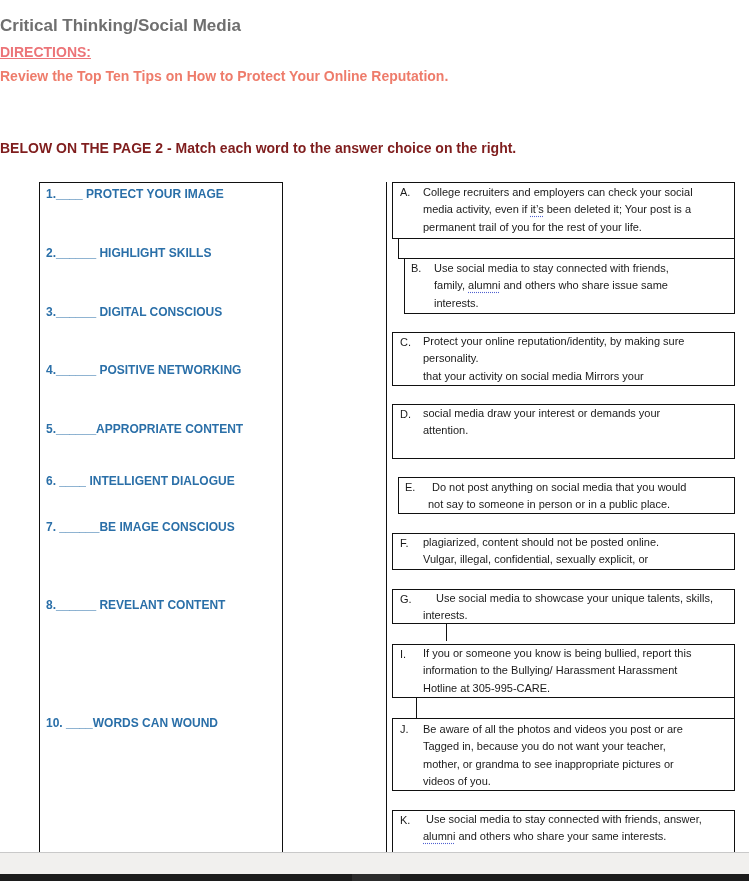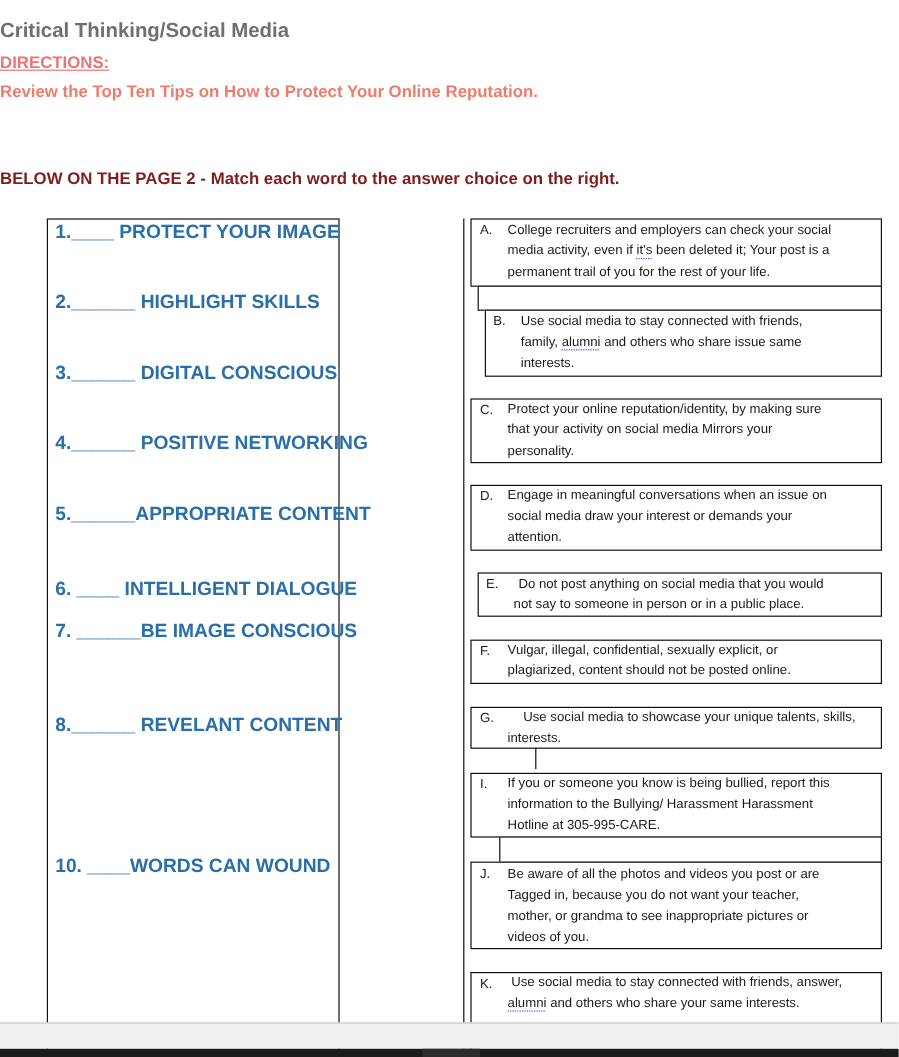--- a/index.html
+++ b/index.html
@@ -15,21 +15,21 @@
     .title { top: 16px; font-size: 17px; color: #6f6f6f; }
     .dir { top: 44px; font-size: 14px; color: #ec7478; text-decoration: underline; }
     .review { top: 68px; font-size: 14px; color: #ee7c6b; }
     .below { top: 92px; font-size: 14px; color: #7f1d1d; margin-top: 48px; }
 
     .left-panel {
       position: absolute; left: 39px; top: 182px; width: 242px; height: 700px;
       border: 1px solid #111;
     }
     .term {
-      position: absolute; left: 6px; font-size: 16px; font-weight: bold;
+      position: absolute; left: 6px; font-size: 12px; font-weight: bold;
       color: #2a6fa8; white-space: nowrap; line-height: 16px;
     }
     .divider-v {
       position: absolute; left: 386px; top: 182px; width: 1px; height: 700px; background: #111;
     }
     .box {
       position: absolute; border: 1px solid #111; box-sizing: border-box;
       font-size: 11px; color: #1a1a1a; line-height: 17.3px; background: #fff;
     }
     .box .lbl { position: absolute; top: 1px; }
@@ -53,21 +53,21 @@
 <div class="hdr dir">DIRECTIONS:</div>
 <div class="hdr review">Review the Top Ten Tips on How to Protect Your Online Reputation.</div>
 <div class="hdr below">BELOW ON THE PAGE 2 - Match each word to the answer choice on the right.</div>
 
 <div class="left-panel">
   <div class="term" style="top:3px"><span>1.____ </span><span>PROTECT YOUR IMAGE</span></div>
   <div class="term" style="top:62px"><span>2.______ </span><span>HIGHLIGHT SKILLS</span></div>
   <div class="term" style="top:121px"><span>3.______ </span><span>DIGITAL CONSCIOUS</span></div>
   <div class="term" style="top:179px"><span>4.______ </span><span>POSITIVE NETWORKING</span></div>
   <div class="term" style="top:238px"><span>5.______</span><span>APPROPRIATE CONTENT</span></div>
-  <div class="term" style="top:301px"><span>6. ____ </span><span>INTELLIGENT DIALOGUE</span></div>
+  <div class="term" style="top:290px"><span>6. ____ </span><span>INTELLIGENT DIALOGUE</span></div>
   <div class="term" style="top:336px"><span>7. ______</span><span>BE IMAGE CONSCIOUS</span></div>
   <div class="term" style="top:414px"><span>8.______ </span><span>REVELANT CONTENT</span></div>
   <div class="term" style="top:532px"><span>10. ____</span><span>WORDS CAN WOUND</span></div>
 </div>
 
 <div class="divider-v"></div>
 
 <div class="box" style="left:392px;top:182px;width:343px;height:57px;">
   <span class="lbl" style="left:7px">A.</span>
   <div style="padding:1px 0 0 30px">
@@ -85,47 +85,46 @@
     <div class="ln">Use social media to stay connected with friends,</div>
     <div class="ln"><span>family, </span><span class="flag">alumni</span><span> and others who share issue same</span></div>
     <div class="ln">interests.</div>
   </div>
 </div>
 
 <div class="box" style="left:392px;top:332px;width:343px;height:54px;">
   <span class="lbl" style="left:7px">C.</span>
   <div style="padding:0 0 0 30px">
     <div class="ln">Protect your online reputation/identity, by making sure</div>
+    <div class="ln">personality.</div>
     <div class="ln">that your activity on social media Mirrors your</div>
-    <div class="ln">personality.</div>
   </div>
 </div>
 
 <div class="box" style="left:392px;top:404px;width:343px;height:55px;">
   <span class="lbl" style="left:7px">D.</span>
   <div style="padding:0 0 0 30px">
-    <div class="ln">Engage in meaningful conversations when an issue on</div>
     <div class="ln">social media draw your interest or demands your</div>
     <div class="ln">attention.</div>
   </div>
 </div>
 
 <div class="box" style="left:398px;top:477px;width:337px;height:37px;">
   <span class="lbl" style="left:6px">E.</span>
   <div style="padding:1px 0 0 29px">
     <div class="ln" style="left:4px">Do not post anything on social media that you would</div>
     <div class="ln">not say to someone in person or in a public place.</div>
   </div>
 </div>
 
 <div class="box" style="left:392px;top:533px;width:343px;height:37px;">
   <span class="lbl" style="left:7px">F.</span>
   <div style="padding:0 0 0 30px">
+    <div class="ln">plagiarized, content should not be posted online.</div>
     <div class="ln">Vulgar, illegal, confidential, sexually explicit, or</div>
-    <div class="ln">plagiarized, content should not be posted online.</div>
   </div>
 </div>
 
 <div class="box" style="left:392px;top:589px;width:343px;height:35px;">
   <span class="lbl" style="left:7px">G.</span>
   <div style="padding:0 0 0 30px">
     <div class="ln" style="left:13px">Use social media to showcase your unique talents, skills,</div>
     <div class="ln">interests.</div>
   </div>
 </div>

